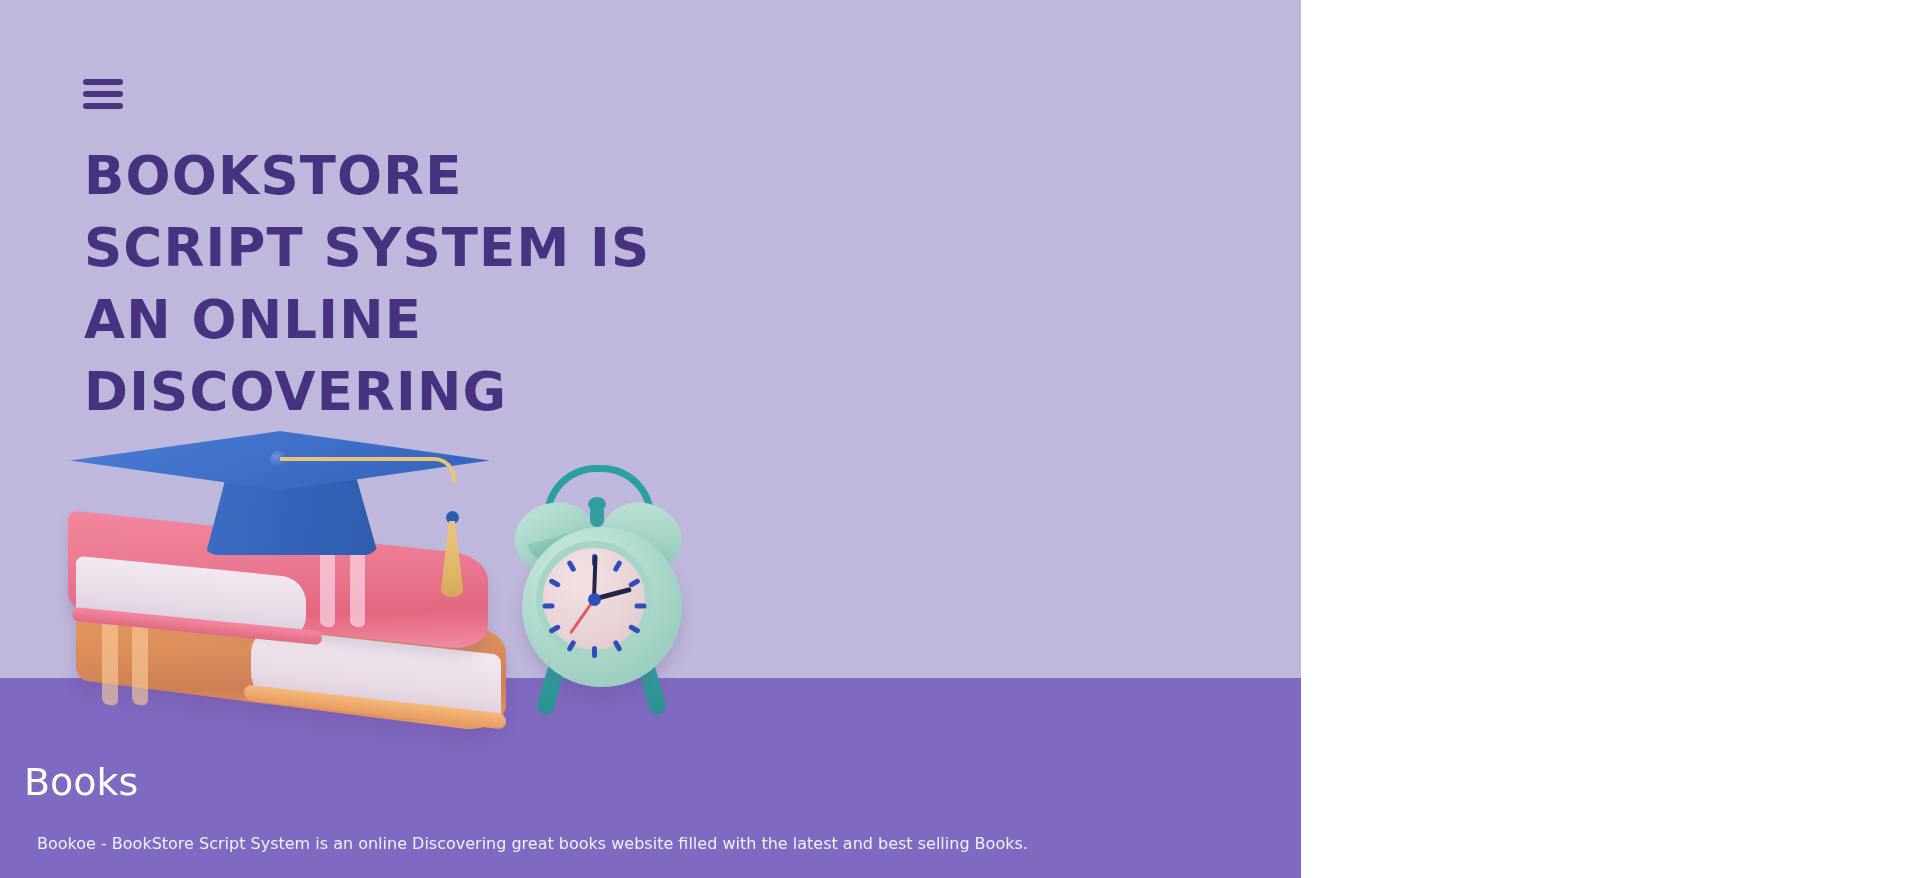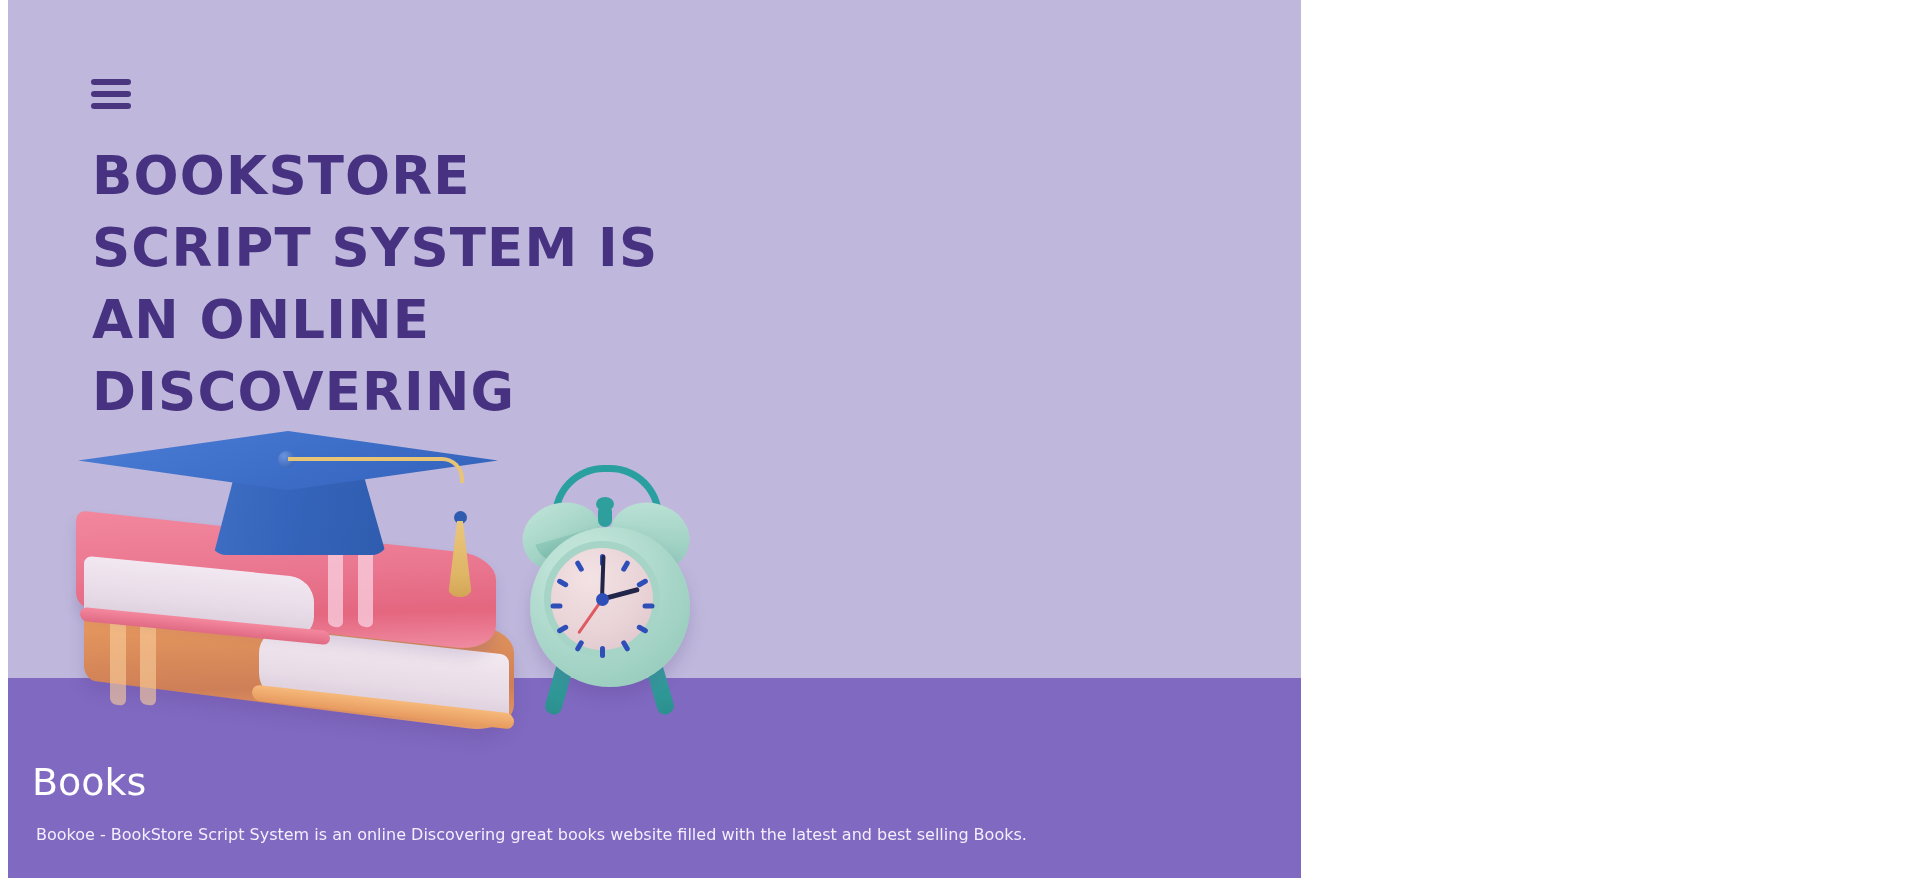--- a/index.html
+++ b/index.html
@@ -9,21 +9,21 @@
     width: 1920px; height: 878px;
     overflow: hidden;
     background: #ffffff;
     font-family: "Liberation Sans", sans-serif;
   }
 
   #page { position: relative; width: 1920px; height: 878px; background: #fff; }
 
   
   .hero {
-    position: absolute; left: 8px; top: 0;
+    position: absolute; left: 0; top: 0;
     width: 1301px; height: 878px;
     background: #bfb8dc;
     overflow: hidden;
   }
   .hero-footer-band {
     position: absolute; left: 0; top: 678px;
     width: 1301px; height: 200px;
     background: #8069c1;
   }
 
@@ -227,21 +227,21 @@
 
   
   .hero-title {
     position: absolute; left: 24px; top: 760px;
     margin: 0; color: #ffffff;
     font-family: "DejaVu Sans", sans-serif;
     font-weight: normal; font-size: 38px; line-height: 44px;
   }
   .hero-sub {
     position: absolute; left: 24px; top: 820px;
-    margin: 4px; color: #f3eefb;
+    margin: 13px; color: #f3eefb;
     font-family: "DejaVu Sans", sans-serif;
     font-size: 16px; line-height: 22px;
   }
 
   
   .form-panel {
     position: absolute; left: 1301px; top: 0;
     width: 619px; height: 878px; background: #fff;
   }
 </style>

